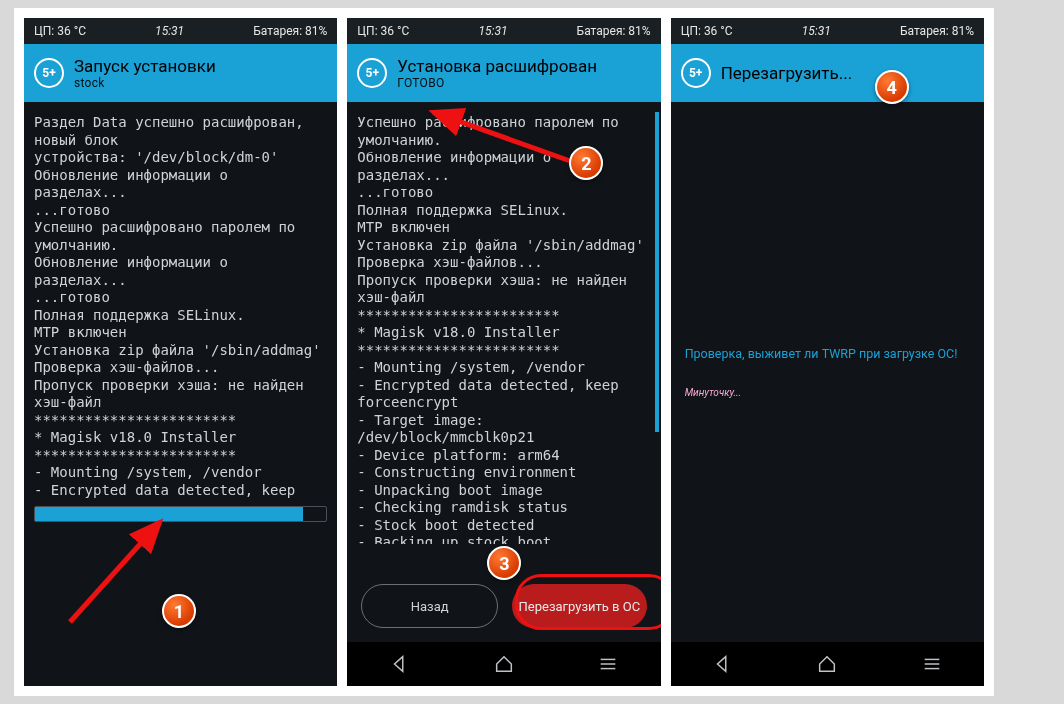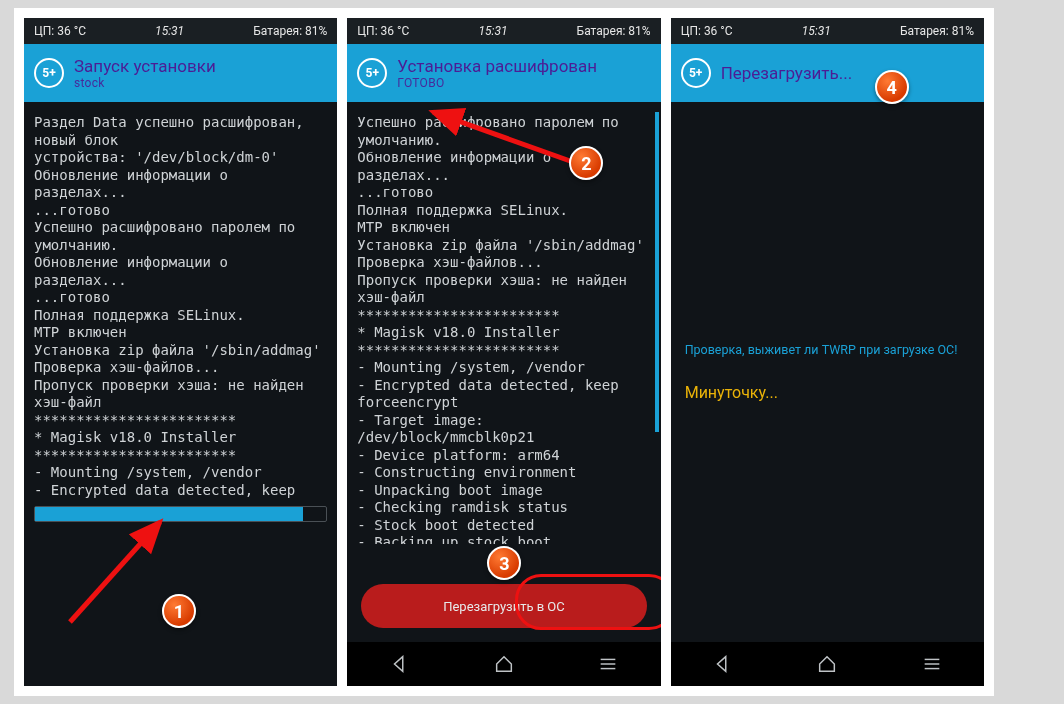--- a/index.html
+++ b/index.html
@@ -46,21 +46,21 @@
     display: flex;
     align-items: center;
     padding: 6px 10px;
     gap: 10px;
   }
   .badge5 {
     width: 30px; height:30px; border:2px solid #fff; border-radius:50%;
     color:#fff; font-size:12px; font-weight:700;
     display:flex; align-items:center; justify-content:center;
   }
-  .title-texts { display:flex; flex-direction:column; color:#4c1d95; }
+  .title-texts { display:flex; flex-direction:column; color:#000000; }
   .title-main { font-size:17px; font-weight:400; }
   .title-sub  { font-size:12px; opacity:.9; text-transform:uppercase; letter-spacing:.3px; }
   .title-sub.low { text-transform:none; }
   .console {
     flex:1;
     position:relative;
     overflow:hidden;
     padding: 12px 10px 8px 10px;
   }
   .log {
@@ -107,21 +107,21 @@
     display:flex; align-items:center; justify-content:space-around;
   }
   .navbtn { width:22px; height:22px; display:flex; align-items:center; justify-content:center; }
   .navbtn svg { stroke:#bfc3c6; fill:none; stroke-width:1.6; }
   .navbtn.recent svg line { stroke:#bfc3c6; }
   .center-msg {
     flex:1; display:flex; flex-direction:column; align-items:flex-start; justify-content:center;
     gap:26px; padding:0 14px;
   }
   .center-msg .line1 { color:#1aa1d6; font-size:12.5px; text-align:center; }
-  .center-msg .line2 { color:#eab308; font-size:16px; text-align:center; }
+  .center-msg .line2 { color:#f9a8d4; font-size:10px; text-align:center;font-style:italic; }
 
   
   .anno { position:absolute; pointer-events:none; }
   .numcircle {
     width:34px; height:34px; border-radius:50%;
     background: radial-gradient(circle at 35% 30%, #ff7a33, #d83b00 70%);
     border:2px solid #fff;
     color:#fff; font-weight:700; font-size:18px;
     display:flex; align-items:center; justify-content:center;
     box-shadow:0 2px 4px rgba(0,0,0,.4);
@@ -236,20 +236,23 @@
 - Repacking boot
 - Flashing new boot image
 - Unmounting partitions
 - Done
 Обновление информации о разделах...
 ...готово</div>
       <div class="scroll-ind"></div>
     </div>
     <div style="flex:0 0 40px;"></div>
     <div class="btnrow">
+      <div class="pillbtn outlined">
+          <span>Назад</span>
+        </div>
       <div class="pillbtn">
           <span>Перезагрузить в ОС</span>
         </div>
     </div>
     <div class="navbar">
       <div class="navbtn">
           <svg viewBox="0 0 24 24">
             <path d="M15 4 L6 12 L15 20 Z" fill="none"></path>
           </svg>
         </div>

